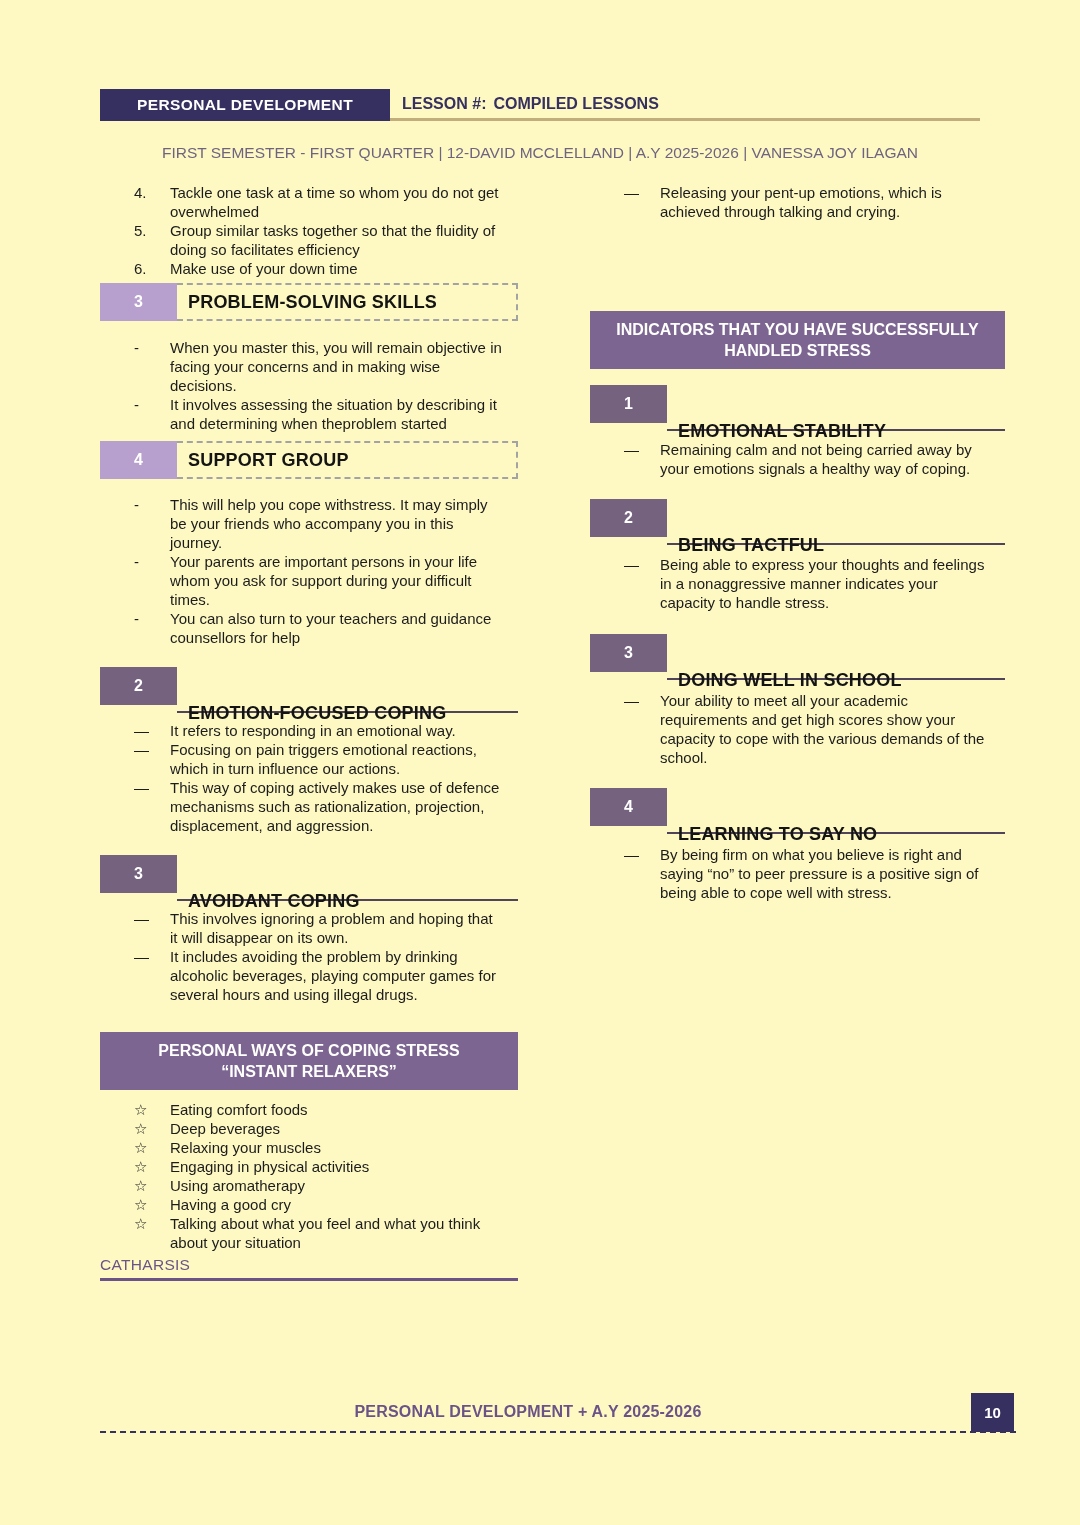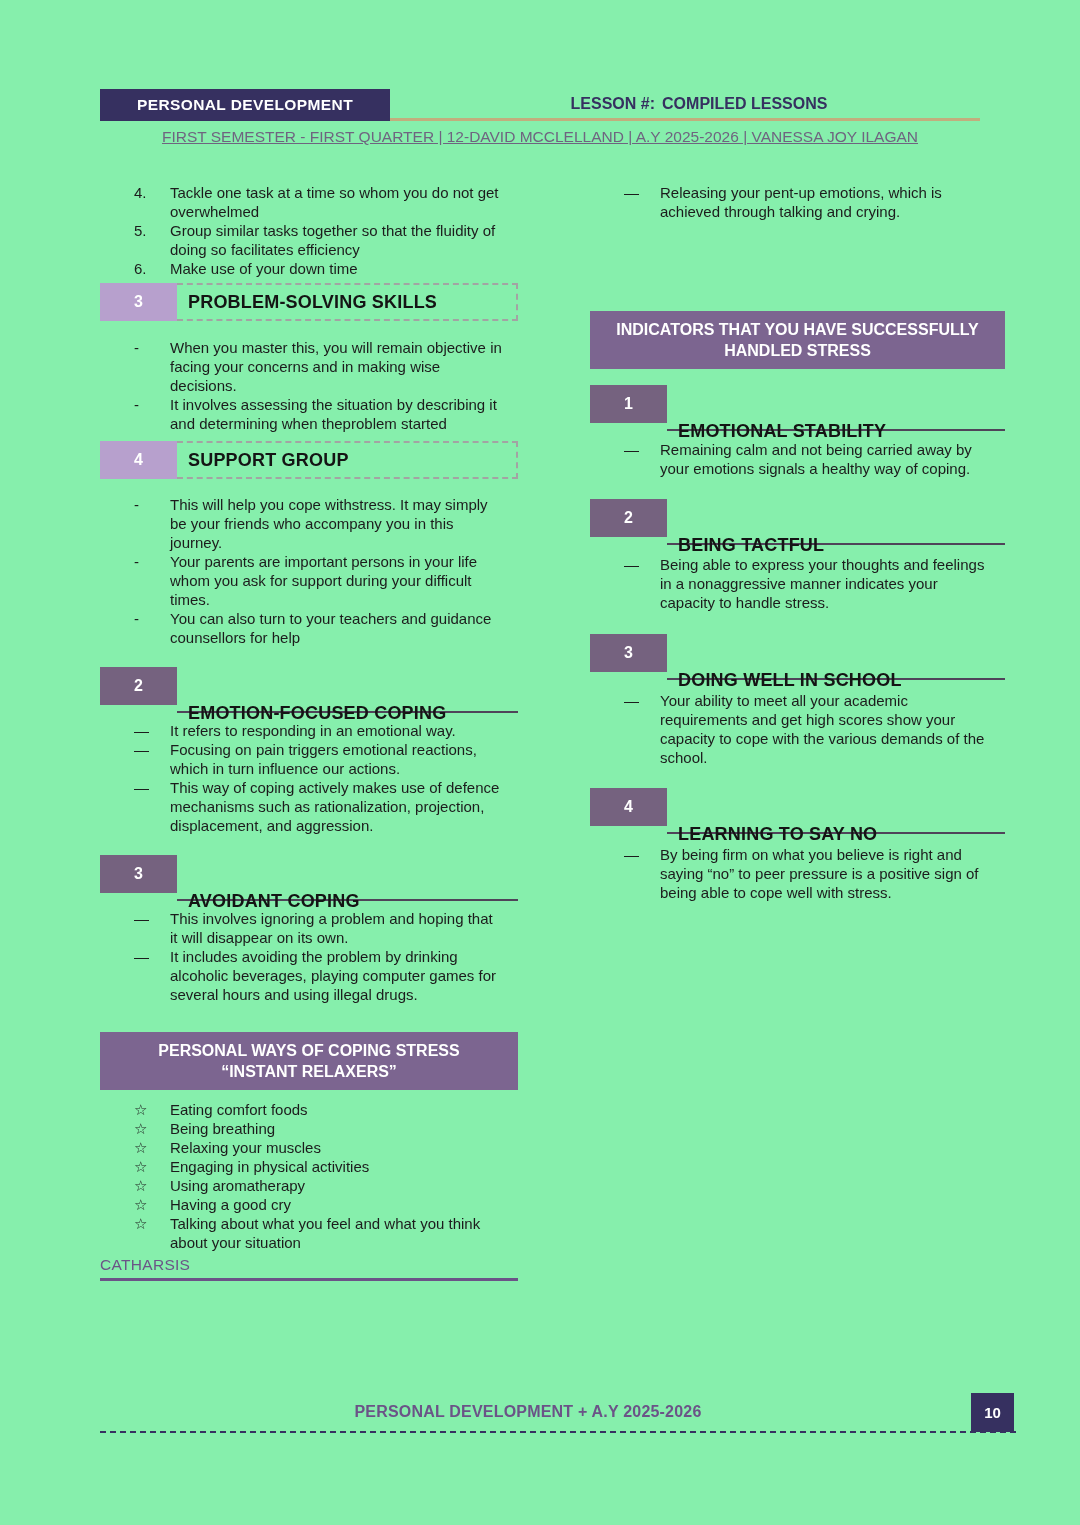--- a/index.html
+++ b/index.html
@@ -9,38 +9,38 @@
     --num-dark:#75627f;
     --sec-border:#4f4459;
     --gold:#c2ae7d;
     --meta-purple:#6f6480;
     --footer-purple:#6b5387;
     --body-text:#1c1c1c;
   }
   *{margin:0;padding:0;box-sizing:border-box;}
   html,body{background:#ffffff;}
   .page{
-    position:relative;width:1080px;height:1525px;background:#86efac;
+    position:relative;width:1080px;height:1525px;background:#fef9c3;
     font-family:"Liberation Sans",sans-serif;color:var(--body-text);overflow:hidden;
   }
   
   .header{position:absolute;left:100px;top:89px;width:880px;}
   .header-top{display:flex;align-items:stretch;height:32px;}
   .course-banner{
     background:var(--navy);color:#fff;font-weight:bold;font-size:15.5px;letter-spacing:.4px;
     width:290px;display:flex;align-items:center;justify-content:center;flex:none;
   }
   .lesson-line{
-    flex:1;display:flex;align-items:center;gap:7px;padding-left:28px;
-    border-bottom:3px solid var(--gold);color:var(--navy);font-size:16px;justify-content:center;
+    flex:1;display:flex;align-items:center;gap:7px;padding-left:12px;
+    border-bottom:3px solid var(--gold);color:var(--navy);font-size:16px;
   }
   .lesson-label{font-weight:600;}
   .lesson-value{font-weight:800;}
   .header-meta{
-    margin-top:7px;text-align:center;font-size:15.5px;color:var(--meta-purple);text-decoration:underline;
+    margin-top:23px;text-align:center;font-size:15.5px;color:var(--meta-purple);
   }
   
   .columns{position:absolute;left:100px;top:183px;width:916px;display:flex;gap:72px;align-items:flex-start;}
   .col-left{width:418px;flex:none;}
   .col-right{width:415px;flex:none;}
   
   .row{display:flex;font-size:15px;line-height:19px;}
   .row .mcell{flex:none;width:70px;padding-left:34px;}
   .row .tcell{flex:1;max-width:332px;}
   
@@ -193,21 +193,21 @@
         <div>“INSTANT RELAXERS”</div>
       </div>
 
       <div class="mt10">
         <div class="row">
           <span class="mcell">☆</span>
           <span class="tcell">Eating comfort foods</span>
         </div>
         <div class="row">
           <span class="mcell">☆</span>
-          <span class="tcell">Being breathing</span>
+          <span class="tcell">Deep beverages</span>
         </div>
         <div class="row">
           <span class="mcell">☆</span>
           <span class="tcell">Relaxing your muscles</span>
         </div>
         <div class="row">
           <span class="mcell">☆</span>
           <span class="tcell">Engaging in physical activities</span>
         </div>
         <div class="row">

